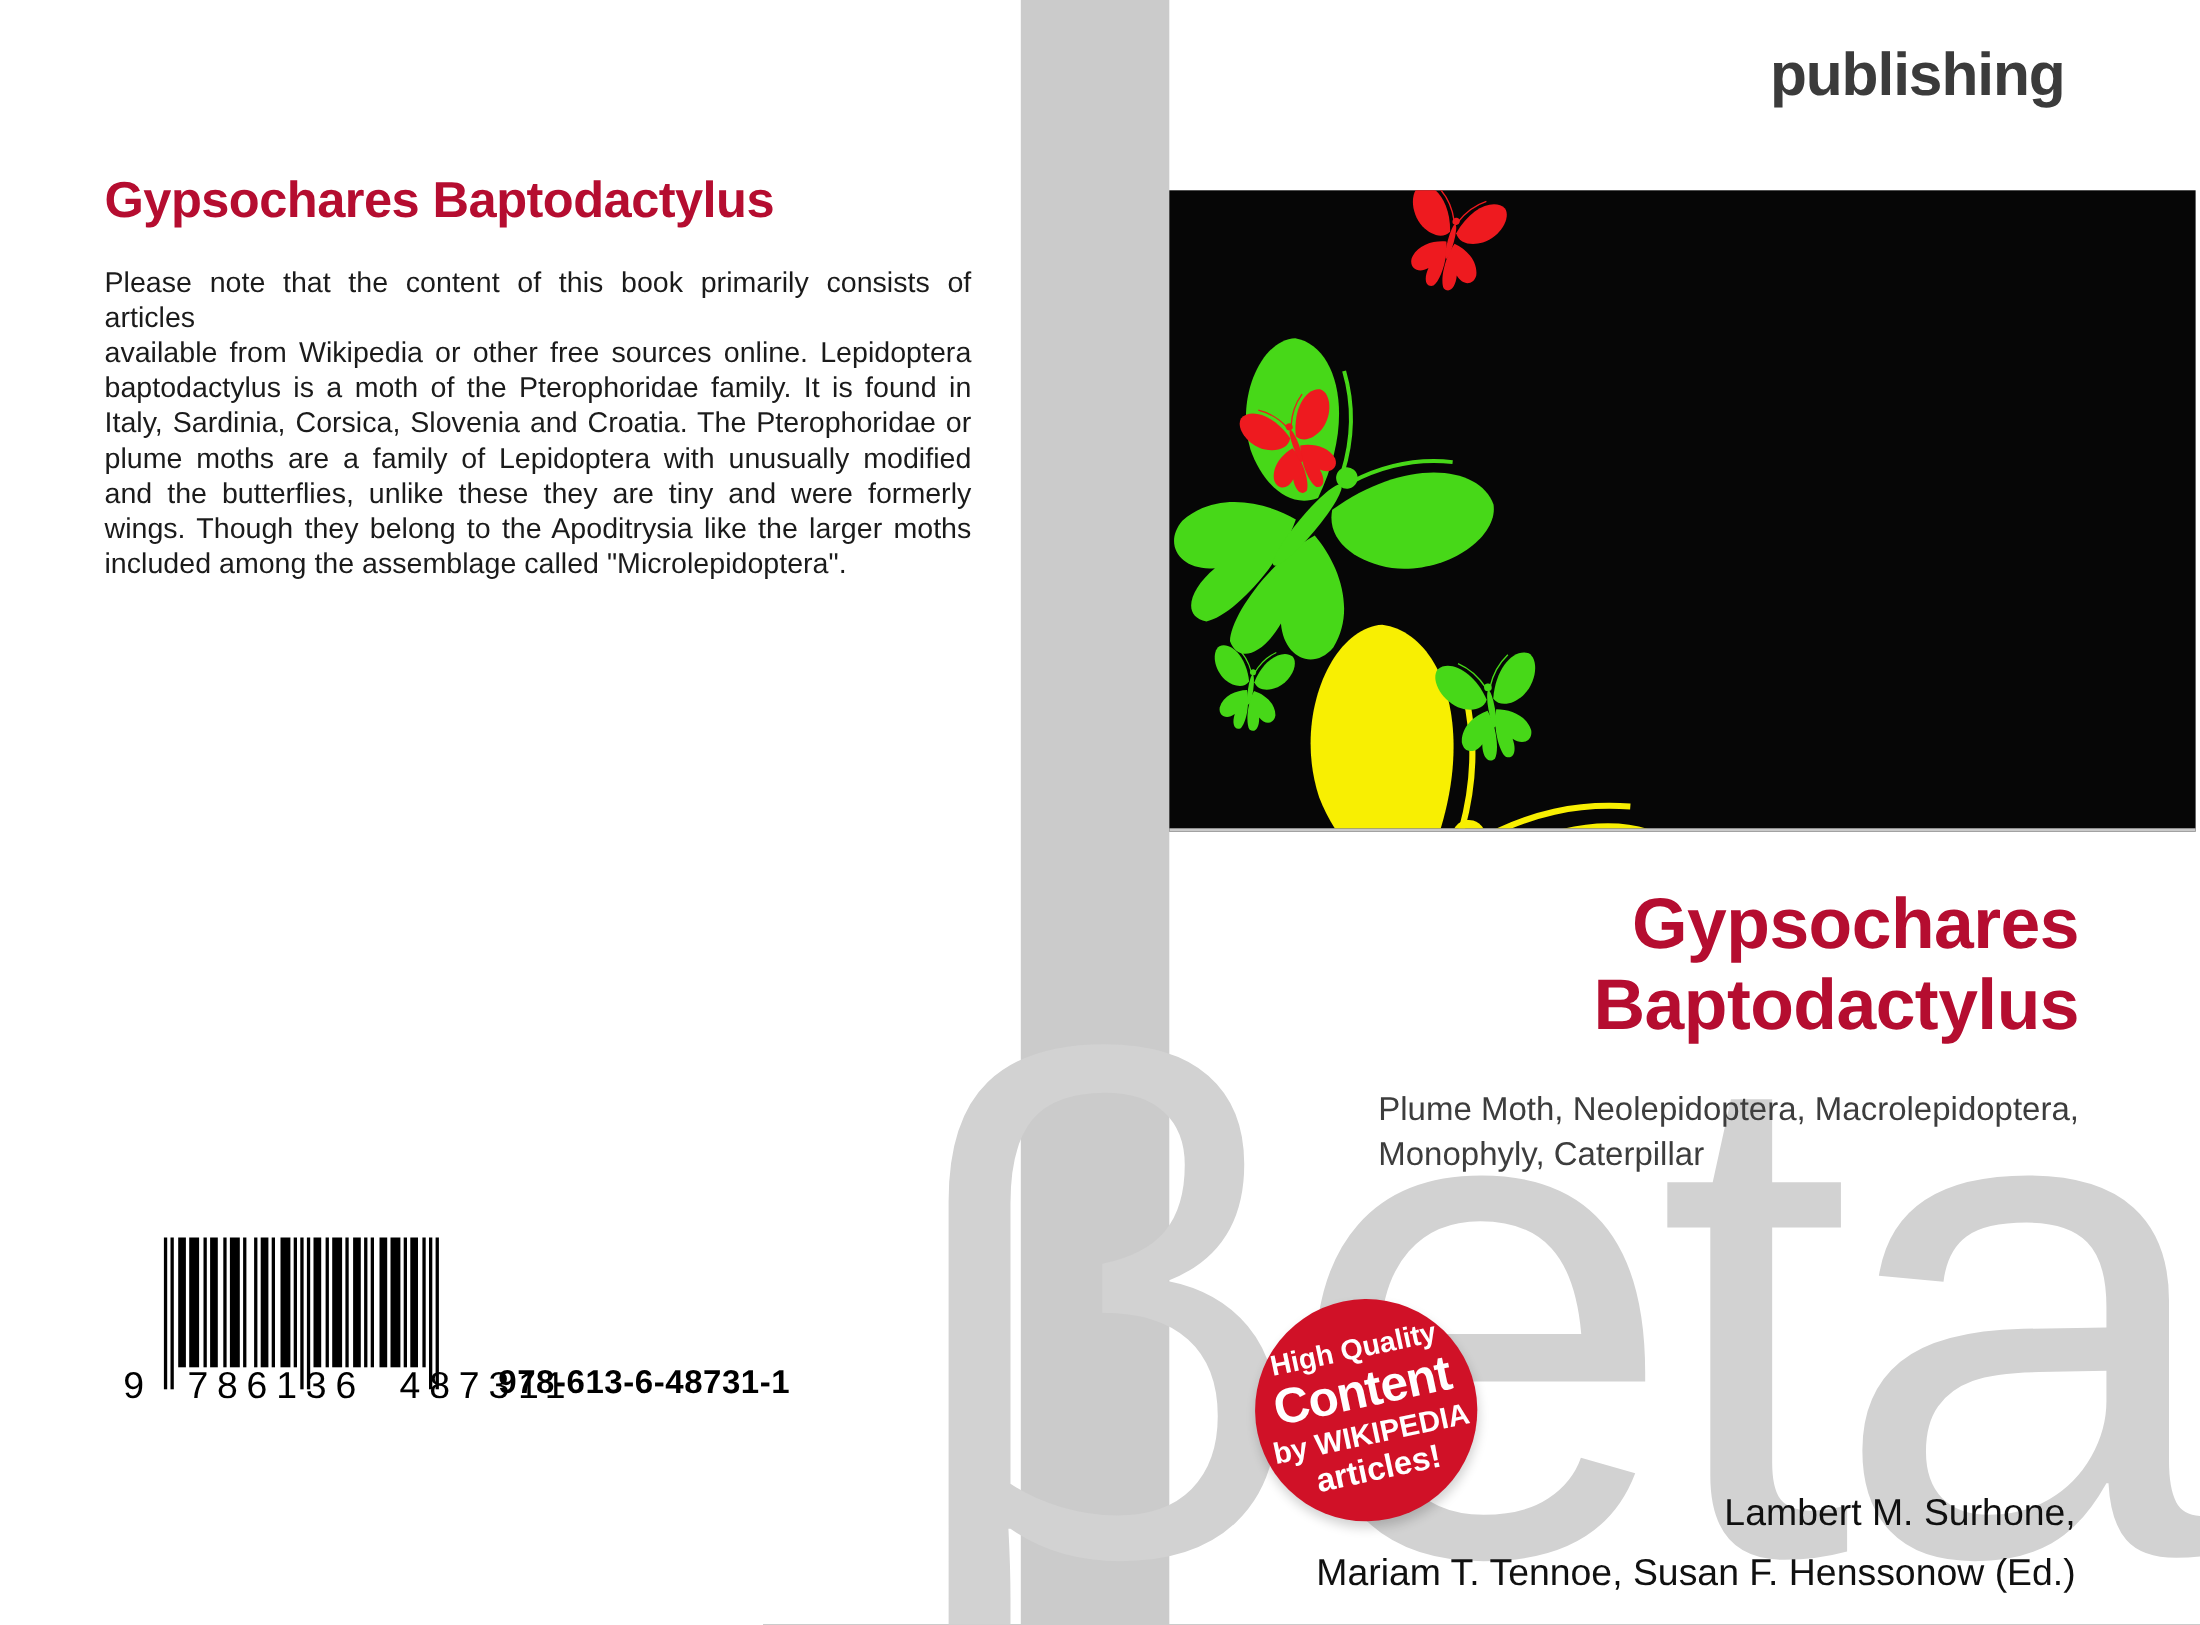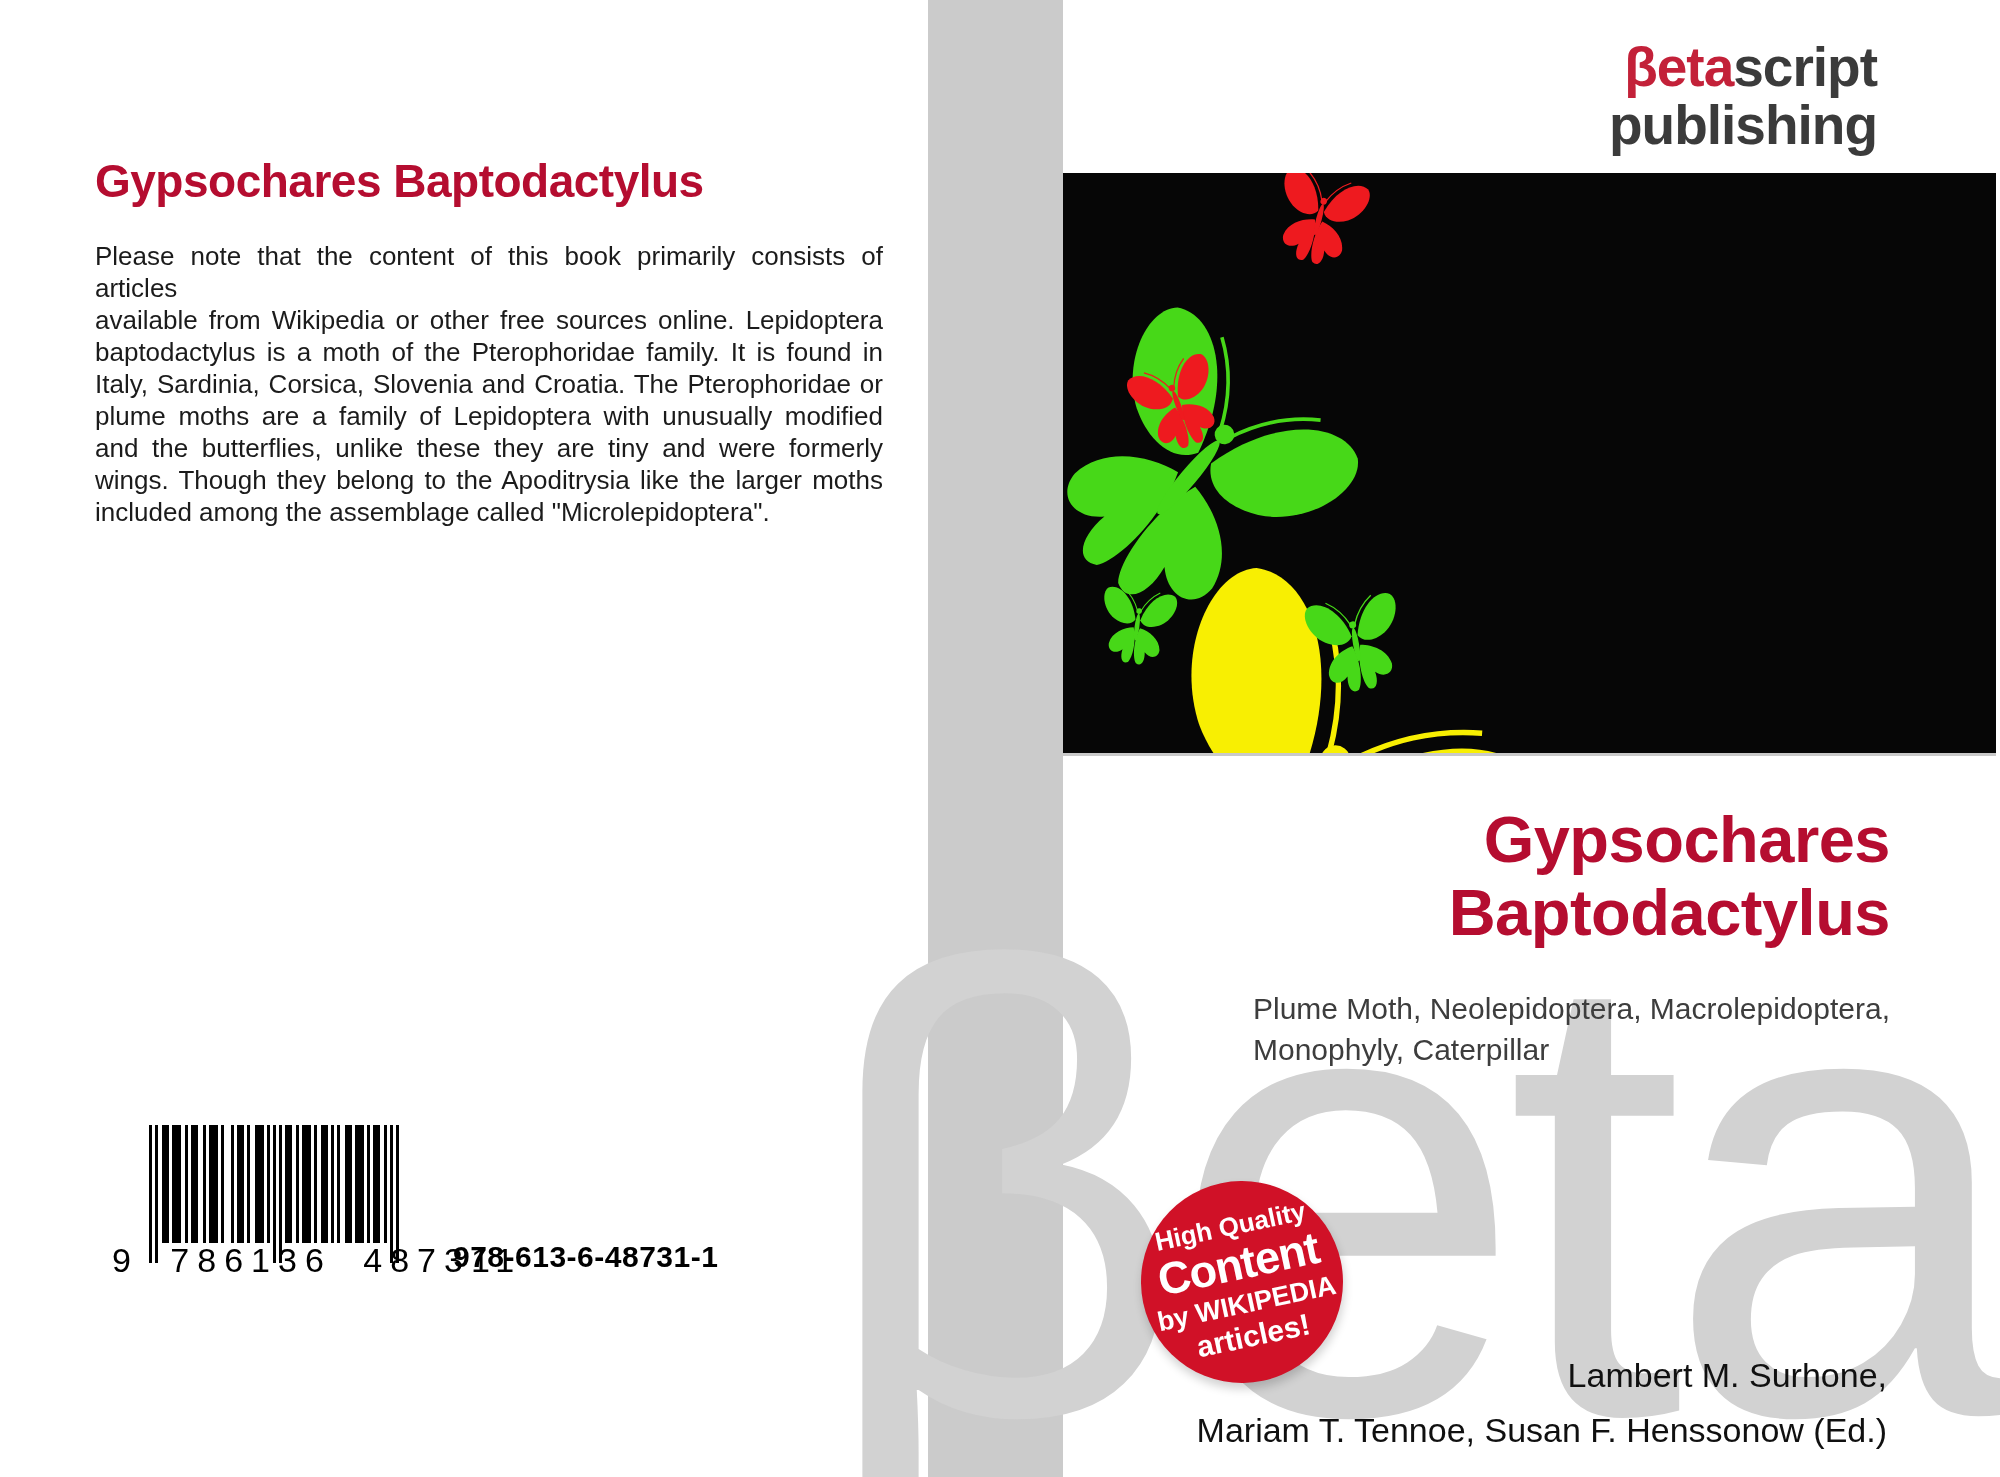--- a/index.html
+++ b/index.html
@@ -140,21 +140,20 @@
       <div class="bc-bar" style="left: 247px; width: 3px; height: 138px;"></div>
     </div>
   <div class="abs barcode-digits">9 786136 487311</div>
   <div class="abs isbn-text">978-613-6-48731-1</div>
 
   <div class="abs spine"></div>
 
   <div class="abs watermark">βeta</div>
 
   <div class="abs logo">
-    <div><span class="brand-red">βeta</span><span>script</span></div>
     <div>publishing</div>
   </div>
 
   <div class="abs art-panel" id="art">
       <svg class="bf" viewBox="-50 -50 100 100" style="left: -30px; top: -35px; width: 280px; height: 280px; color: rgb(71, 216, 24); transform: rotate(40deg);">
         <use href="#butterfly"></use>
       </svg>
       <svg class="bf" viewBox="-50 -50 100 100" style="left: 175px; top: -60px; width: 95px; height: 95px; color: rgb(238, 26, 31); transform: rotate(15deg);">
         <use href="#butterfly"></use>
       </svg>

